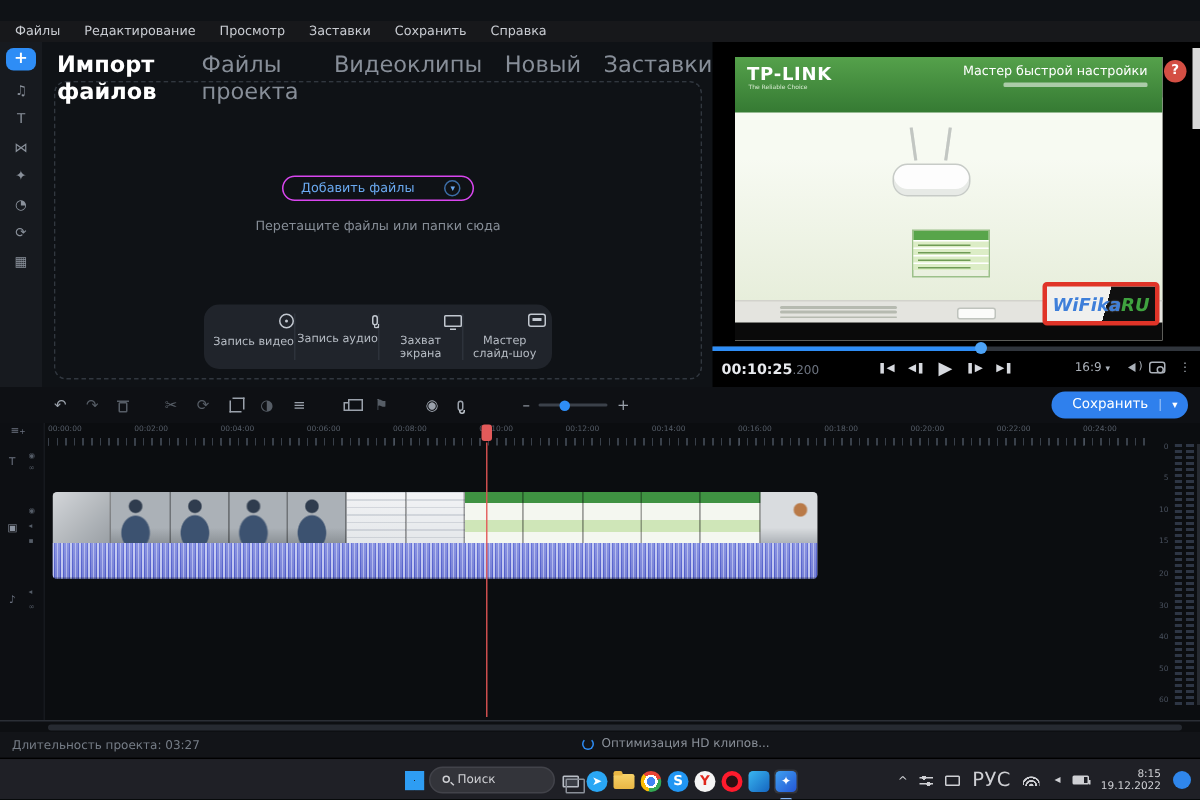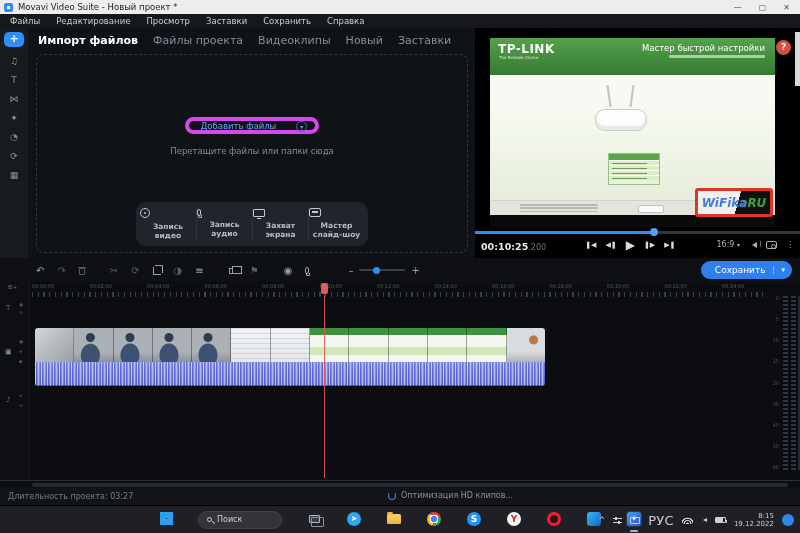--- a/index.html
+++ b/index.html
@@ -21,32 +21,32 @@
 
   
   .sidebar { position:absolute; left:0; top:28px; width:28px; height:230px; background:#171a1f;
     display:flex; flex-direction:column; align-items:center; padding-top:4px; gap:9px; }
   .sb-plus { width:20px; height:15px; border-radius:5px; background:#2e8df6; color:#fff;
     font-size:11px; line-height:14px; text-align:center; font-weight:bold; }
   .sb-ic { font-size:9px; color:#8a919b; line-height:10px; }
 
   
   .import { position:absolute; left:28px; top:28px; width:447px; height:230px; background:#0f1216; }
-  .tabs { display:flex; gap:15px; padding:6px 0 0 10px; font-size:11px; color:#878e98; }
+  .tabs { display:flex; gap:15px; padding:6px 0 0 10px; font-size:15px; color:#878e98; }
   .tab.active { color:#fff; font-weight:bold; }
   .dropzone { position:absolute; left:8px; top:26px; right:7px; bottom:5px;
     border:1px dashed #31373f; border-radius:8px; display:flex; flex-direction:column; align-items:center; }
-  .add-pill { margin-top:62px; display:flex; align-items:flex-start; gap:20px; height:17px;
-    padding:0 8px 0 12px; border:4px solid #d946ef; border-radius:9px; color:#6aa9f0; font-size:8.5px; }
+  .add-pill { margin-top:62px; display:flex; align-items:center; gap:20px; height:17px;
+    padding:0 8px 0 12px; border:1px solid #d946ef; border-radius:9px; color:#6aa9f0; font-size:8.5px; }
   .pill-caret { width:11px; height:11px; border:1px solid #3d6ea8; border-radius:50%;
     font-size:6px; line-height:10px; text-align:center; color:#6aa9f0; }
   .drop-hint { margin-top:12px; font-size:8.5px; color:#868d96; }
   .quick-actions { position:absolute; left:50%; bottom:6px; transform:translateX(-50%);
     display:flex; background:#20242b; border-radius:10px; padding:6px 4px; }
-  .qa-item { width:56px; display:flex; flex-direction:column; align-items:flex-start; gap:4px;font-weight:bold; }
+  .qa-item { width:56px; display:flex; flex-direction:column; align-items:flex-end; gap:4px; }
   .qa-item + .qa-item { border-left:1px solid #2d323b; }
   .qa-label { font-size:7.5px; line-height:1.2; color:#b6bcc4; text-align:center; }
 
   
   .ci { display:inline-block; position:relative; }
   .ic-webcam { width:10px; height:10px; border:1px solid #c2c8d0; border-radius:50%; }
   .ic-webcam::after { content:""; position:absolute; left:3px; top:3px; width:2px; height:2px;
     border-radius:50%; background:#c2c8d0; }
   .ic-screen { width:12px; height:8px; border:1px solid #c2c8d0; border-radius:1px; margin-top:1px; }
   .ic-screen::after { content:""; position:absolute; left:3px; bottom:-3px; width:4px; height:1px; background:#c2c8d0; }
@@ -177,21 +177,21 @@
   .h-scroll { position:absolute; left:0; top:0; right:0; height:8px; background:#0d0f12; border-top:1px solid #2b2f36; }
   .h-thumb { position:absolute; left:32px; right:12px; top:2px; height:4px; background:#262a31; border-radius:2px; }
   .duration { position:absolute; left:8px; top:12px; font-size:8px; color:#767d87; }
   .optimizing { position:absolute; left:388px; top:11px; display:flex; align-items:center; gap:5px;
     font-size:8px; color:#8a9099; }
   .spinner { width:8px; height:8px; border-radius:50%; border:1.5px solid #2e8df6; border-top-color:transparent; }
 
   
   .taskbar { position:absolute; left:0; top:505px; width:800px; height:28px; background:#1f2026;
     border-top:1px solid #000; display:flex; align-items:center; justify-content:center; }
-  .tb-center { display:flex; align-items:flex-start; gap:24px; }
+  .tb-center { display:flex; align-items:flex-end; gap:2px; }
   .start-ico { width:13px; height:13px;
     background:conic-gradient(#2e9df3 0 100%); 
     -webkit-mask:linear-gradient(#000 0 6px,transparent 6px 7px,#000 7px) , linear-gradient(90deg,#000 0 6px,transparent 6px 7px,#000 7px);
     -webkit-mask-composite:source-in; mask-composite:intersect;
     mask:linear-gradient(#000 0 6px,transparent 6px 7px,#000 7px), linear-gradient(90deg,#000 0 6px,transparent 6px 7px,#000 7px); }
   .search-pill { display:flex; align-items:center; gap:5px; width:84px; height:18px; border-radius:9px;
     background:#33343a; border:1px solid #42434a; padding-left:8px; font-size:8px; color:#cfd0d4; }
   .ic-search { width:5px; height:5px; border:1px solid #cfd0d4; border-radius:50%; }
   .ic-search::after { content:""; position:absolute; left:4px; top:4px; width:3px; height:1px;
     background:#cfd0d4; transform:rotate(45deg); }
@@ -235,29 +235,20 @@
     background:linear-gradient(90deg,#cfd0d4 0 75%, transparent 75%); }
   .ic-battery::after { content:""; position:absolute; right:-2px; top:1.5px; width:1px; height:3px; background:#cfd0d4; }
   .clock-block { text-align:right; font-size:7px; line-height:8px; }
   .notif-badge { width:12px; height:12px; border-radius:50%; background:#2f86eb; }
 </style>
 </head>
 <body>
 
 <div class="screen">
 
-  <div class="titlebar">
-    <span class="app-ico"></span>
-    <span>Movavi Video Suite - Новый проект *</span>
-    <div class="win-controls">
-      <span>—</span>
-      <span>▢</span>
-      <span>✕</span>
-    </div>
-  </div>
 
   <div class="menubar">
     <span>Файлы</span>
     <span>Редактирование</span>
     <span>Просмотр</span>
     <span>Заставки</span>
     <span>Сохранить</span>
     <span>Справка</span>
   </div>
 

